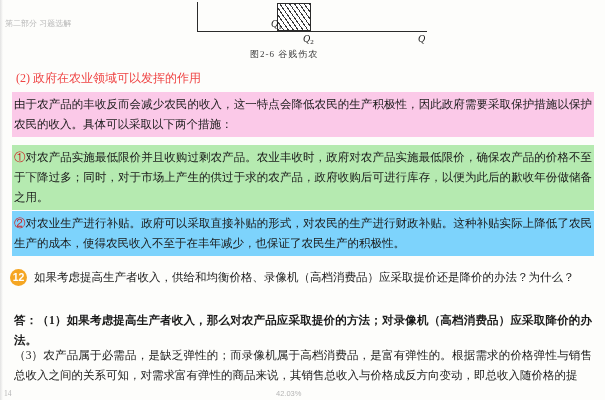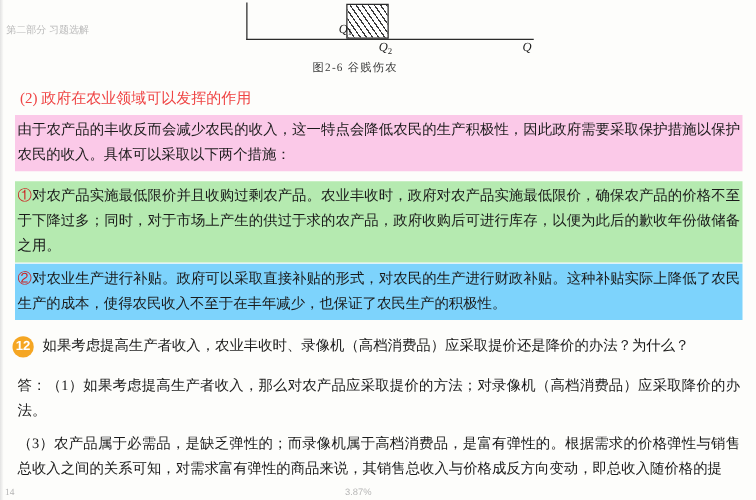--- a/index.html
+++ b/index.html
@@ -169,22 +169,23 @@
     left: 24px; top: 0;
     width: 560px;
     font-family: "Liberation Serif", serif;
     font-size: 11.5px;
     line-height: 19px;
     color: #1a1a1a;
     white-space: nowrap;
   }
 
   .answer-1 {
-    left: 14px; top: 299px;
+    left: 14px; top: 310px;
     width: 578px;
+    font-weight: bold;
   }
   .answer-2 {
     left: 14px; top: 345px;
     width: 578px;
   }
 
   
   .footer {
     position: absolute;
     left: 0; top: 389px;
@@ -231,24 +232,24 @@
   <div class="block heading-2">(2)  政府在农业领域可以发挥的作用</div>
 
   <div class="block hl-green-1"><span class="marker">①</span><span>对农产品实施最低限价并且收购过剩农产品。农业丰收时，政府对农产品实施最低限价，确保农产品的价格不至于下降过多；同时，对于市场上产生的供过于求的农产品，政府收购后可进行库存，以便为此后的歉收年份做储备之用。</span></div>
 
   <div class="block hl-pink">由于农产品的丰收反而会减少农民的收入，这一特点会降低农民的生产积极性，因此政府需要采取保护措施以保护农民的收入。具体可以采取以下两个措施：</div>
 
   <div class="block hl-green-2"><span class="marker">②</span><span>对农业生产进行补贴。政府可以采取直接补贴的形式，对农民的生产进行财政补贴。这种补贴实际上降低了农民生产的成本，使得农民收入不至于在丰年减少，也保证了农民生产的积极性。</span></div>
 
   <div class="q-row">
     <div class="q-badge">12</div>
-    <div class="q-text">如果考虑提高生产者收入，农业丰收时、录像机（高档消费品）应采取提价还是降价的办法？为什么？</div>
+    <div class="q-text">如果考虑提高生产者收入，供给和均衡价格、录像机（高档消费品）应采取提价还是降价的办法？为什么？</div>
   </div>
 
   <div class="block answer-1">答：（1）如果考虑提高生产者收入，那么对农产品应采取提价的方法；对录像机（高档消费品）应采取降价的办法。</div>
   <div class="block answer-2">（3）农产品属于必需品，是缺乏弹性的；而录像机属于高档消费品，是富有弹性的。根据需求的价格弹性与销售总收入之间的关系可知，对需求富有弹性的商品来说，其销售总收入与价格成反方向变动，即总收入随价格的提</div>
 
   <div class="footer">
     <span class="fleft">14</span>
-    <span class="fcenter">3.87%</span>
+    <span class="fcenter">42.03%</span>
   </div>
 
 </div>
 
 </body></html>

